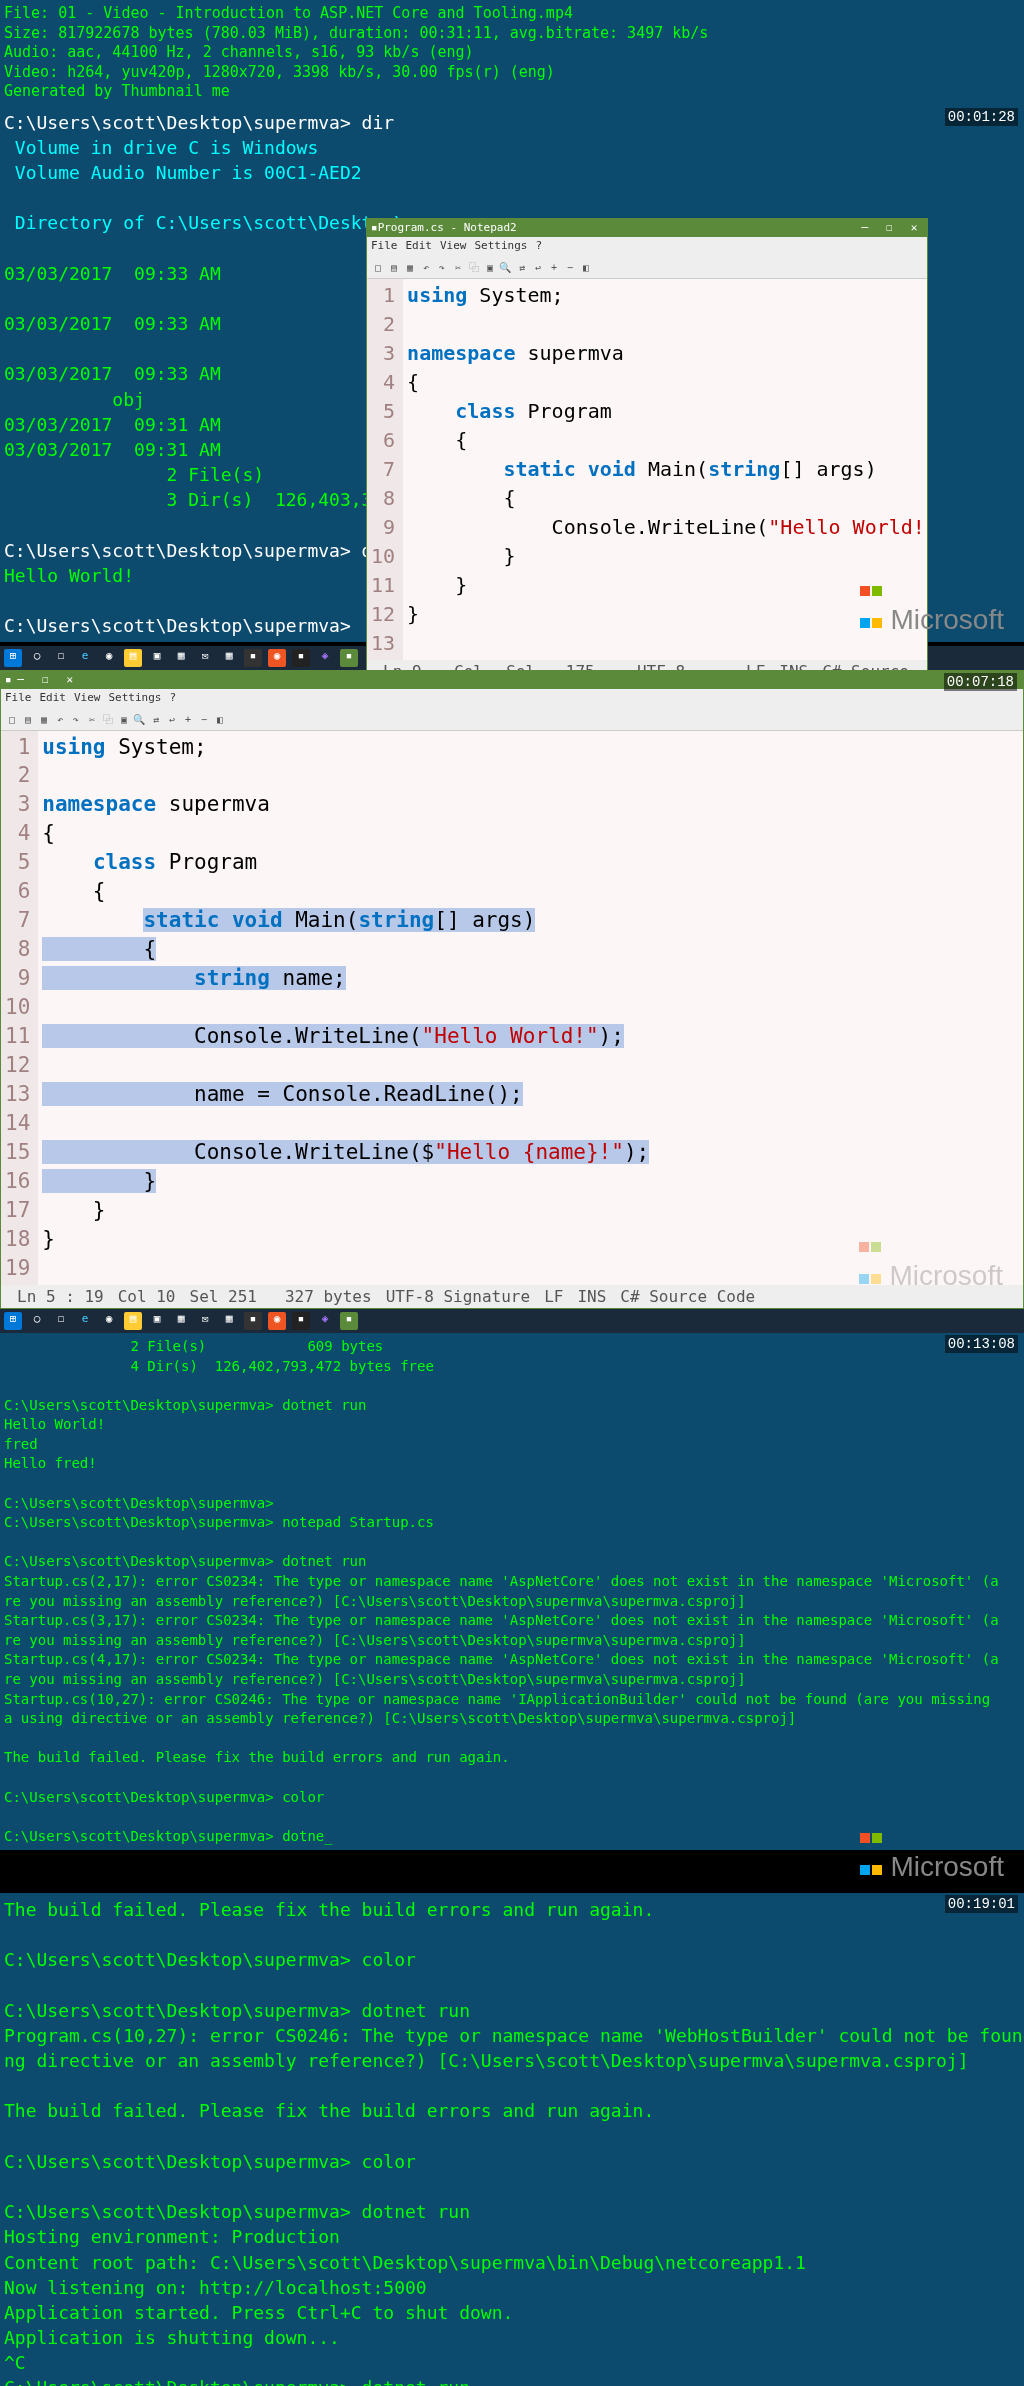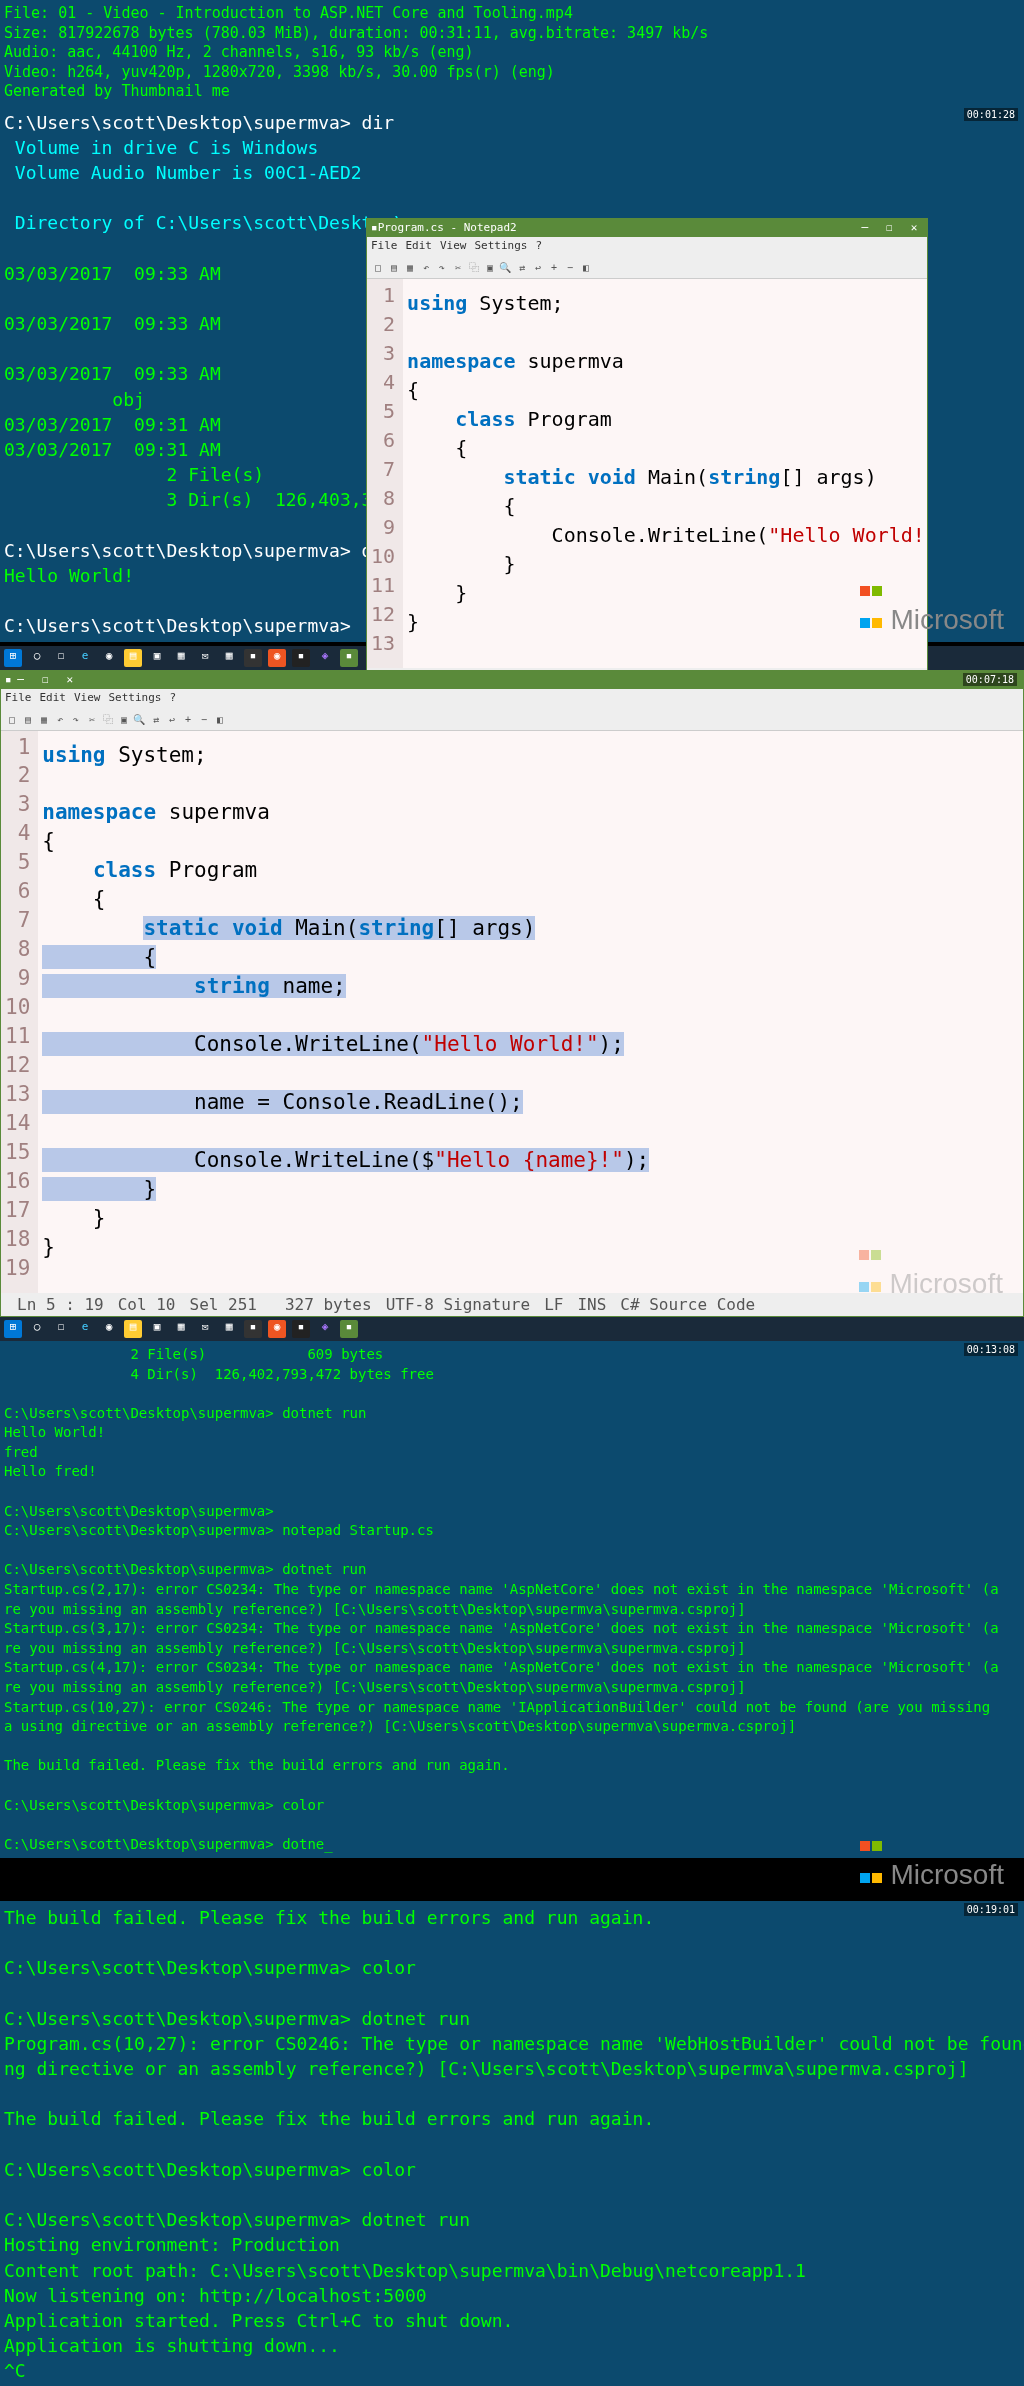--- a/index.html
+++ b/index.html
@@ -10,32 +10,32 @@
 .win { background: #f5f0f0; border: 1px solid #5a8a3a; position: relative; }
 .titlebar { background: #5a8a3a; height: 18px; font-size: 11px; color: #fff; display: flex; align-items: center; padding: 0 4px; }
 .titlebar .t { flex: 1; }
 .titlebar .btns span { display: inline-block; width: 18px; text-align: center; cursor: pointer; }
 .menubar { background: #eee; font-size: 11px; padding: 2px 4px; color: #333; }
 .menubar span { margin-right: 8px; cursor: pointer; }
 .toolbar { background: #eee; padding: 2px 4px; border-bottom: 1px solid #ccc; }
 .toolbar span { display: inline-block; width: 14px; height: 14px; margin-right: 2px; font-size: 10px; text-align: center; color: #555; cursor: pointer; }
 .code { display: flex; background: #fdf6f6; font-family: Consolas, monospace; }
 .gutter { background: #f0e8e8; text-align: right; padding: 2px 8px 2px 4px; color: #a08080; user-select: none; }
-.src { padding: 2px 4px; flex: 1; white-space: pre; margin-top: 8px; }
+.src { padding: 2px 4px; flex: 1; white-space: pre; }
 .src .kw { color: #0070c0; font-weight: bold; }
 .src .st { color: #c00000; }
 .src .sel { background: #b8c8e8; }
 .status { background: #eee; font-size: 16px; padding: 2px 16px; color: #555; display: flex; gap: 14px; }
 .taskbar { background: #1a2a3a; height: 24px; display: flex; align-items: center; padding: 0 4px; gap: 6px; }
 .taskbar span { display: inline-block; width: 18px; height: 18px; font-size: 11px; text-align: center; color: #fff; cursor: pointer; border-radius: 2px; }
 .ms-logo { position: absolute; right: 20px; font-size: 28px; color: #888; font-family: 'Segoe UI', sans-serif; font-weight: 300; }
 .ms-sq { display: inline-block; width: 10px; height: 10px; margin: 1px; }
 .overlay1 { position: absolute; left: 366px; top: 112px; width: 562px; }
 .section { position: relative; }
-.ts { position: absolute; right: 6px; top: 2px; font-size: 10px; color: #fff; background: rgba(0,0,0,.5); padding: 1px 3px; }
+.ts { position: absolute; right: 6px; top: 2px; font-size: 14px; color: #fff; background: rgba(0,0,0,.5); padding: 1px 3px; font-family: Liberation Mono, monospace; }
 </style>
 </head>
 <body>
 
 <div class="term w" style="font-size:15px;line-height:1.3;">File: 01 - Video - Introduction to ASP.NET Core and Tooling.mp4
 Size: 817922678 bytes (780.03 MiB), duration: 00:31:11, avg.bitrate: 3497 kb/s
 Audio: aac, 44100 Hz, 2 channels, s16, 93 kb/s (eng)
 Video: h264, yuv420p, 1280x720, 3398 kb/s, 30.00 fps(r) (eng)
 Generated by Thumbnail me</div>
 

